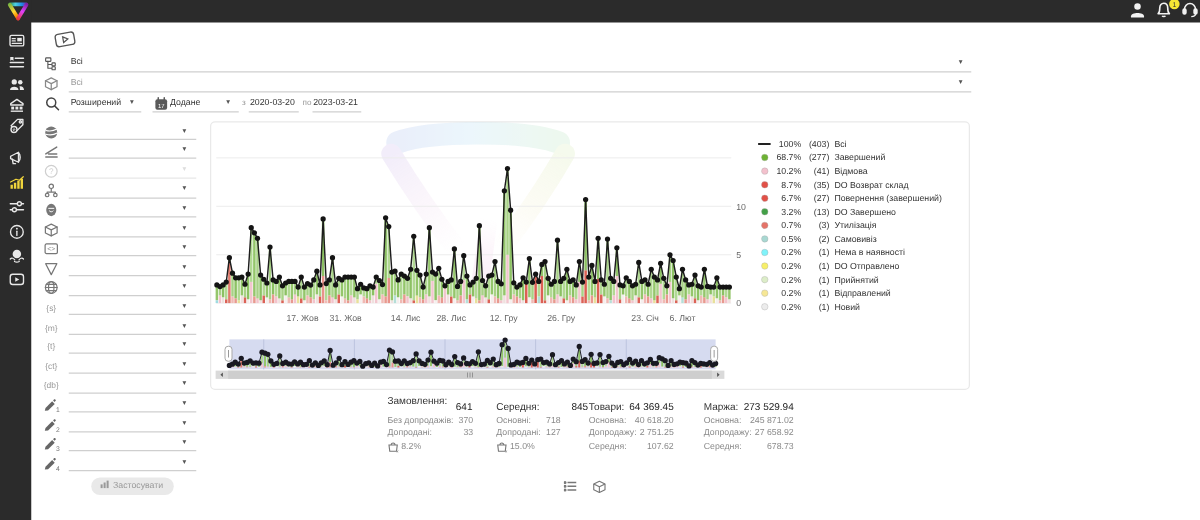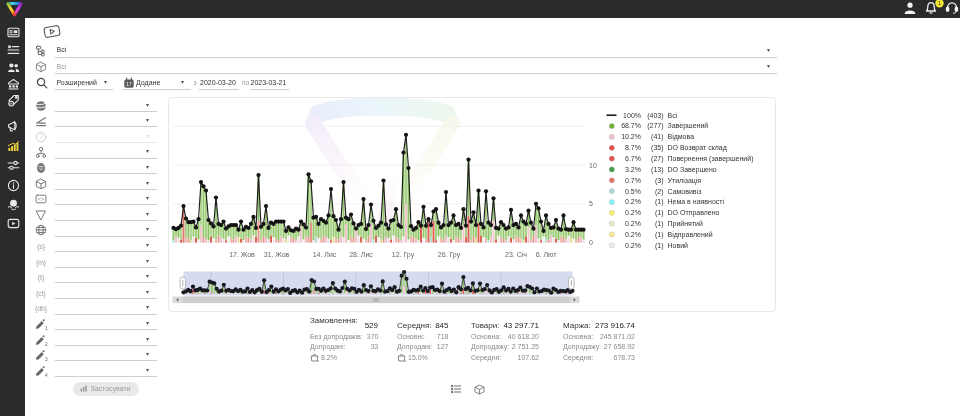--- a/index.html
+++ b/index.html
@@ -1389,43 +1389,43 @@
 <g stroke="#8a8a8a" stroke-width="0.7">
           <line x1="374" y1="298" x2="374" y2="302"></line>
           <line x1="376" y1="298" x2="376" y2="302"></line>
           <line x1="378" y1="298" x2="378" y2="302"></line>
         </g>
 </g>
 </svg>
   </div>
 
 <div class="s1" style="left:310px;top:316px">Замовлення:</div>
-<div class="s1v" style="left:300px;top:320.5px;width:78px">529</div>
+<div class="s1v" style="left:300px;top:320.5px;width:78px">641</div>
 <div class="s2" style="left:310px;top:333px">Без допродажів:</div>
 <div class="s2v" style="left:300px;top:333px;width:78.5px">370</div>
 <div class="s2" style="left:310px;top:343px">Допродані:</div>
 <div class="s2v" style="left:300px;top:343px;width:78.5px">33</div>
 <div class="s2" style="left:321px;top:353.5px">8.2%</div>
 <div class="s1" style="left:397px;top:320.5px">Середня:</div>
-<div class="s1v" style="left:370px;top:320.5px;width:78.5px">845</div>
+<div class="s1v" style="left:392px;top:320.5px;width:78.5px">845</div>
 <div class="s2" style="left:397px;top:333px">Основні:</div>
 <div class="s2v" style="left:370px;top:333px;width:78.5px">718</div>
 <div class="s2" style="left:397px;top:343px">Допродані:</div>
 <div class="s2v" style="left:370px;top:343px;width:78.5px">127</div>
 <div class="s2" style="left:408px;top:353.5px">15.0%</div>
 <div class="s1" style="left:471px;top:320.5px">Товари:</div>
-<div class="s1v" style="left:460px;top:320.5px;width:79px">43 297.71</div>
+<div class="s1v" style="left:460px;top:320.5px;width:79px">64 369.45</div>
 <div class="s2" style="left:471px;top:333px">Основна:</div>
 <div class="s2v" style="left:460px;top:333px;width:79px">40 618.20</div>
 <div class="s2" style="left:471px;top:343px">Допродажу:</div>
 <div class="s2v" style="left:460px;top:343px;width:79px">2 751.25</div>
 <div class="s2" style="left:471px;top:353.5px">Середня:</div>
 <div class="s2v" style="left:460px;top:353.5px;width:79px">107.62</div>
 <div class="s1" style="left:563px;top:320.5px">Маржа:</div>
-<div class="s1v" style="left:555px;top:320.5px;width:80px">273 916.74</div>
+<div class="s1v" style="left:555px;top:320.5px;width:80px">273 529.94</div>
 <div class="s2" style="left:563px;top:333px">Основна:</div>
 <div class="s2v" style="left:555px;top:333px;width:80px">245 871.02</div>
 <div class="s2" style="left:563px;top:343px">Допродажу:</div>
 <div class="s2v" style="left:555px;top:343px;width:80px">27 658.92</div>
 <div class="s2" style="left:563px;top:353.5px">Середня:</div>
 <div class="s2v" style="left:555px;top:353.5px;width:80px">678.73</div>
 
 <svg width="9" height="9" viewBox="0 0 9 9" style="position:absolute;left:310px;top:353px" fill="none" stroke="#777" stroke-width="0.9">
     <path d="M1.2 3 L7.8 3 L7.2 8 L1.8 8 Z"></path>
     <path d="M3 3 C3 0.8 6 0.8 6 3"></path>

